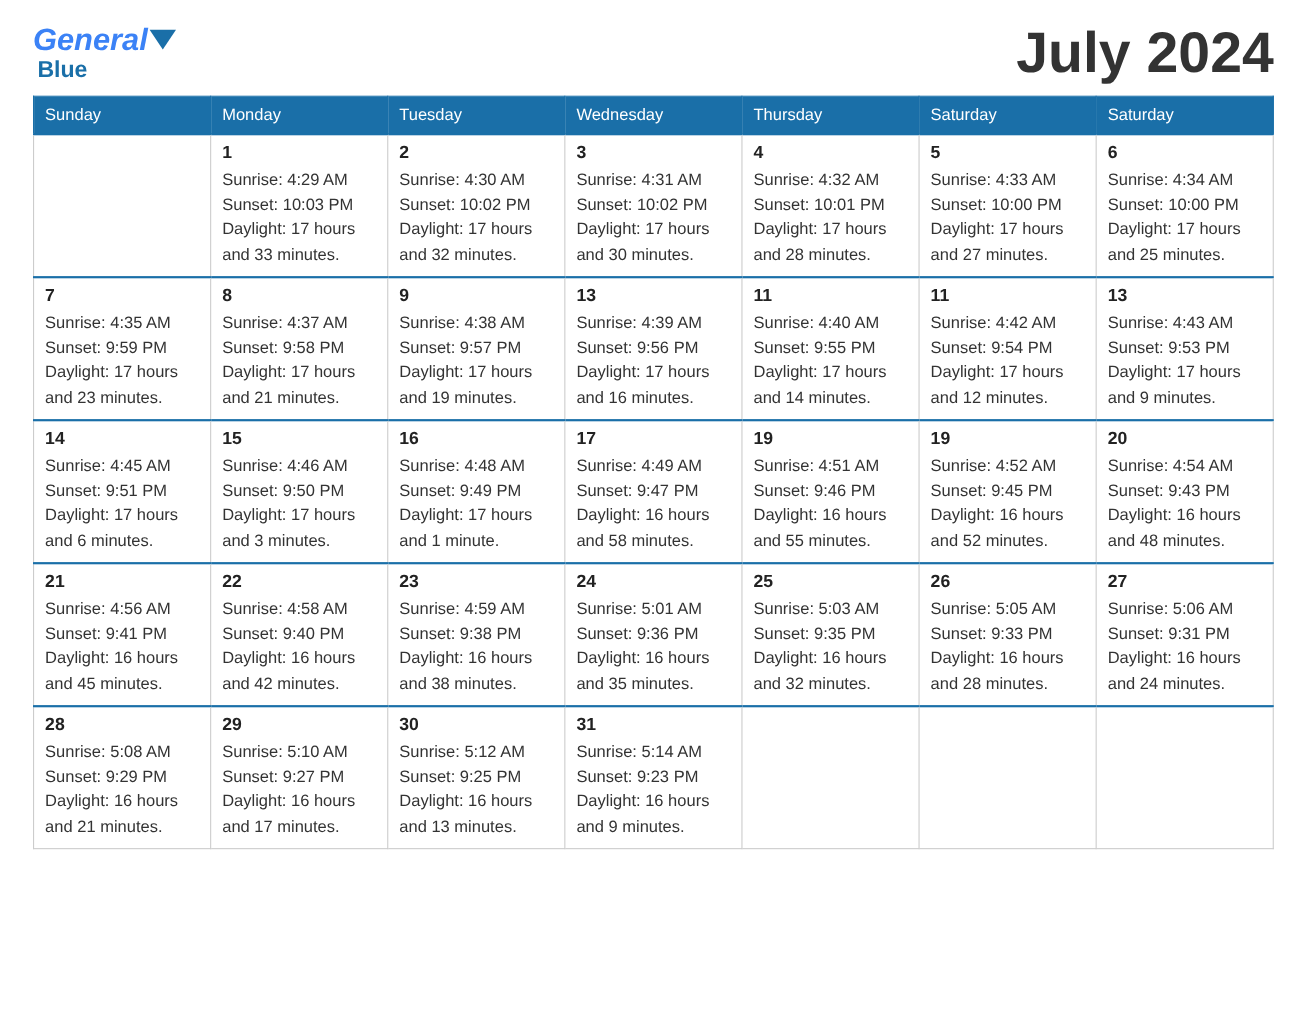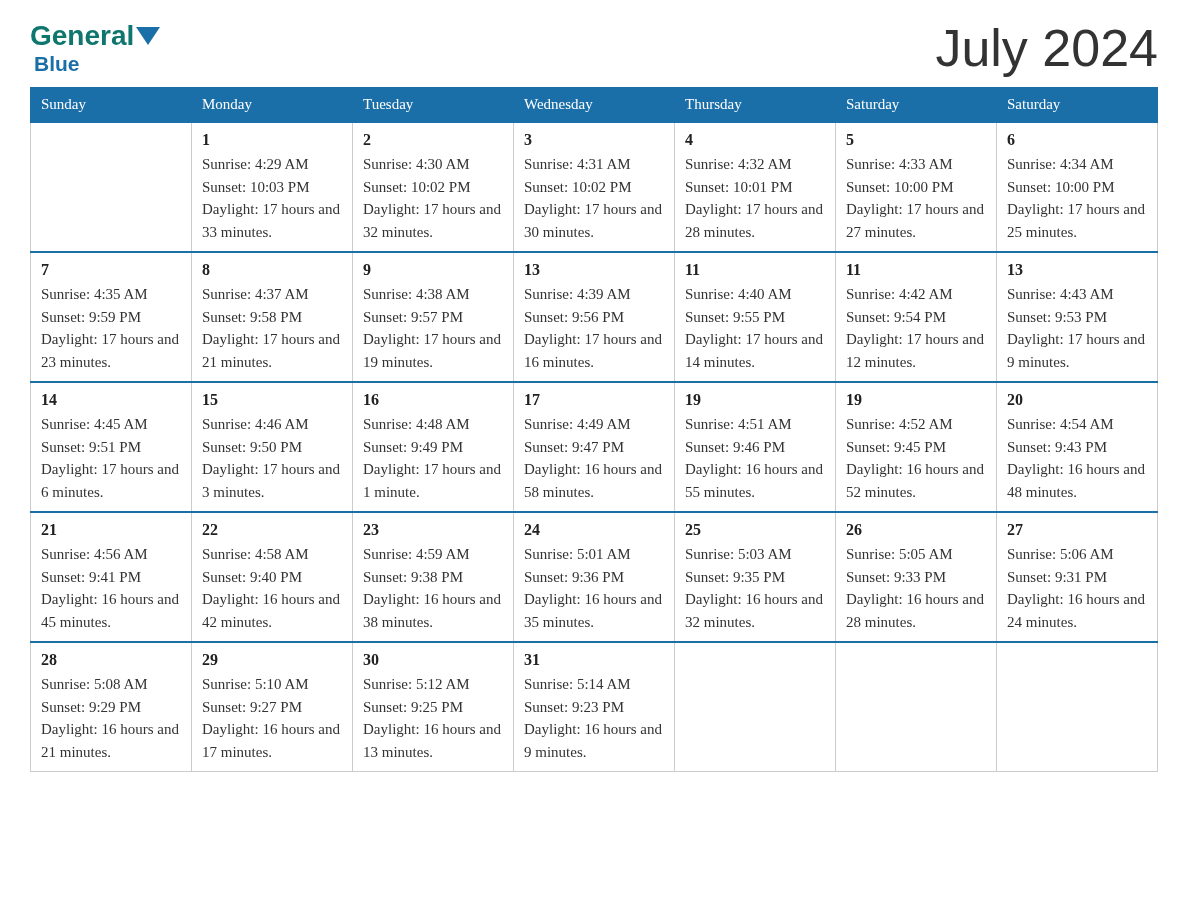--- a/index.html
+++ b/index.html
@@ -21,55 +21,54 @@
       flex-direction: column;
       align-items: flex-start;
     }
     .logo-text {
       font-size: 28px;
       font-weight: bold;
       color: #333;
       display: flex;
       align-items: center;
     }
-    .logo-general { color: #0f766e; }
+    .logo-general { color: #3b82f6; font-style: italic; }
     .logo-triangle {
       width: 0;
       height: 0;
       border-left: 12px solid transparent;
       border-right: 12px solid transparent;
       border-top: 18px solid #1a6fa8;
       display: inline-block;
       margin: 0 2px;
       vertical-align: middle;
     }
     .logo-blue {
       color: #1a6fa8;
       font-size: 21px;
       font-weight: bold;
     }
     .title-block {
       text-align: right;
     }
     .month-title {
       font-size: 52px;
-      font-weight: normal;
+      font-weight: bold;
       color: #333;
       line-height: 1.1;
     }
     .location {
       font-size: 20px;
       color: #555;
       margin-top: 4px;
     }
     .calendar {
       width: 100%;
       border-collapse: collapse;
       margin-top: 8px;
-      font-family: Liberation Serif, serif;
     }
     .calendar th {
       background-color: #1a6fa8;
       color: #ffffff;
       font-size: 15px;
       font-weight: normal;
       padding: 8px 10px;
       text-align: left;
       border: 1px solid #1a6fa8;
     }

